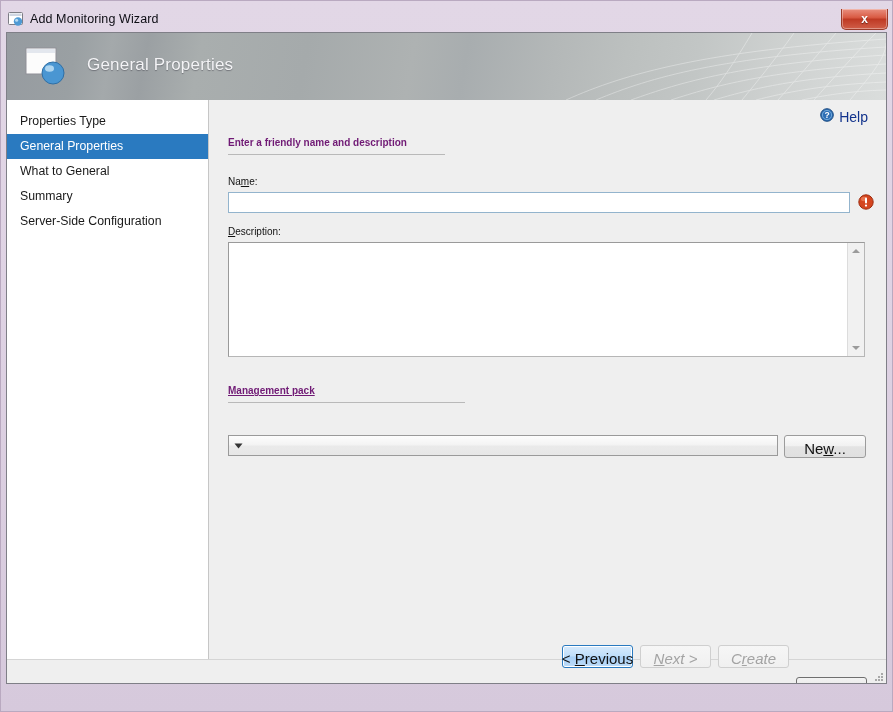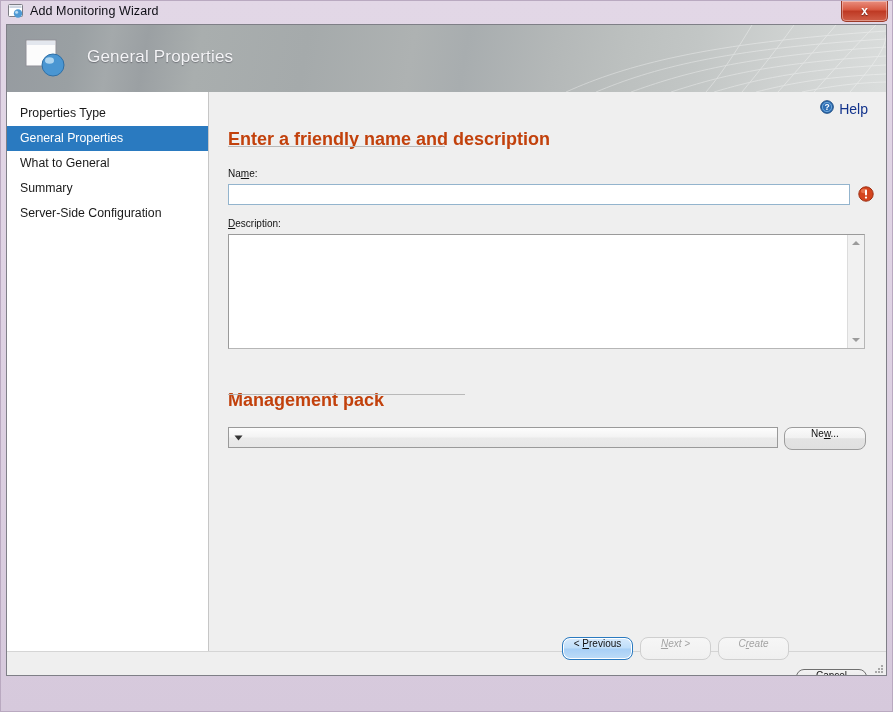--- a/index.html
+++ b/index.html
@@ -18,21 +18,21 @@
 
   
   .window {
     position: absolute;
     left: 0; top: 0;
     width: 893px;
     height: 712px;
     box-sizing: border-box;
     background: linear-gradient(180deg, #e2d7e6 0%, #dfd3e4 40%, #d6c9dc 100%);
     border: 1px solid #b9a9c0;
-    padding: 0 5px 6px 5px;
+    padding: 8px 5px 6px 5px;
   }
   .window-inner {
     position: relative;
     width: 100%;
     height: 100%;
   }
 
   
   .titlebar {
     position: absolute;
@@ -162,23 +162,23 @@
     gap: 5px;
     cursor: pointer;
   }
   .help-label {
     font-size: 14px;
     color: #11328c;
   }
 
   .section-head {
     position: absolute;
-    font-size: 18px;
+    font-size: 10px;
     font-weight: bold;
-    color: #c2410c;
+    color: #701a75;
     white-space: nowrap;
   }
   .section-rule {
     position: absolute;
     height: 1px;
     background: #b9b9b9;
   }
 
   .field-label {
     position: absolute;
@@ -275,25 +275,25 @@
     justify-content: center;
   }
 
   
   .btn {
     position: absolute;
     box-sizing: border-box;
     height: 23px;
     background: linear-gradient(180deg,#fbfbfb 0%, #f1f1f1 47%, #e3e3e3 51%, #e0e0e0 100%);
     border: 1px solid #9c9c9c;
-    border-radius: 8px;
-    font-size: 10px;
+    border-radius: 3px;
+    font-size: 15px;
     color: #111111;
     display: flex;
-    align-items: flex-start;
+    align-items: flex-end;
     justify-content: center;
     cursor: pointer;
     white-space: nowrap;
   }
   .btn.disabled {
     color: #a3a3a3;
     border-color: #cfcfcf;
     background: linear-gradient(180deg,#f6f6f6 0%, #f0f0f0 100%);
     cursor: default;
     font-style: italic;
@@ -438,21 +438,21 @@
         <div class="ta-scroll">
           <div class="sb-arrow up">
                 <span class="tri up"></span>
               </div>
           <div class="sb-arrow down">
                 <span class="tri down"></span>
               </div>
         </div>
       </div>
 
-      <div class="section-head" style="left:18px; top:298px;">Management pack</div>
+      <div class="section-head" style="left:18px; top:285px;text-decoration:underline;">Management pack</div>
       <div class="section-rule" style="left:18px; top:302px; width:237px;"></div>
 
 
       <div class="combo" style="left:18px; top:335px; width:550px; height:21px;">
         <span class="combo-arrow">
           <svg width="9" height="6" viewBox="0 0 9 6">
                 <path d="M0.5,0.5 L8.5,0.5 L4.5,5.5 Z" fill="#333333"></path>
               </svg>
         </span>
       </div>

